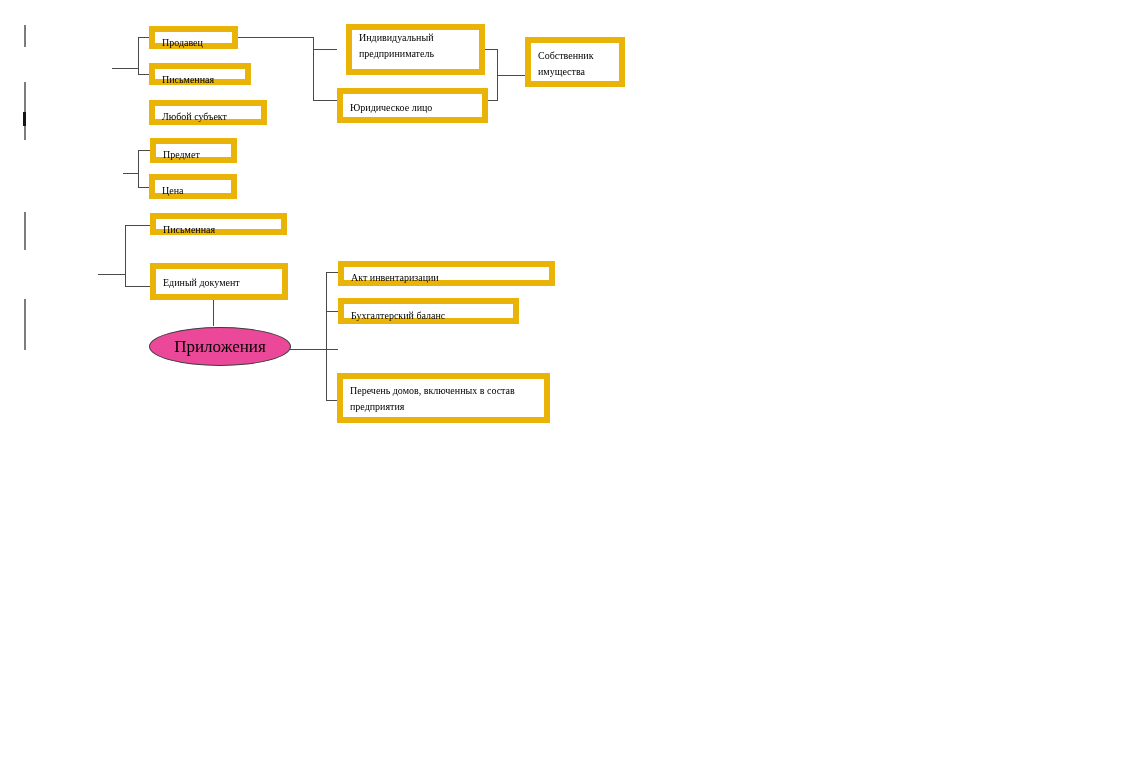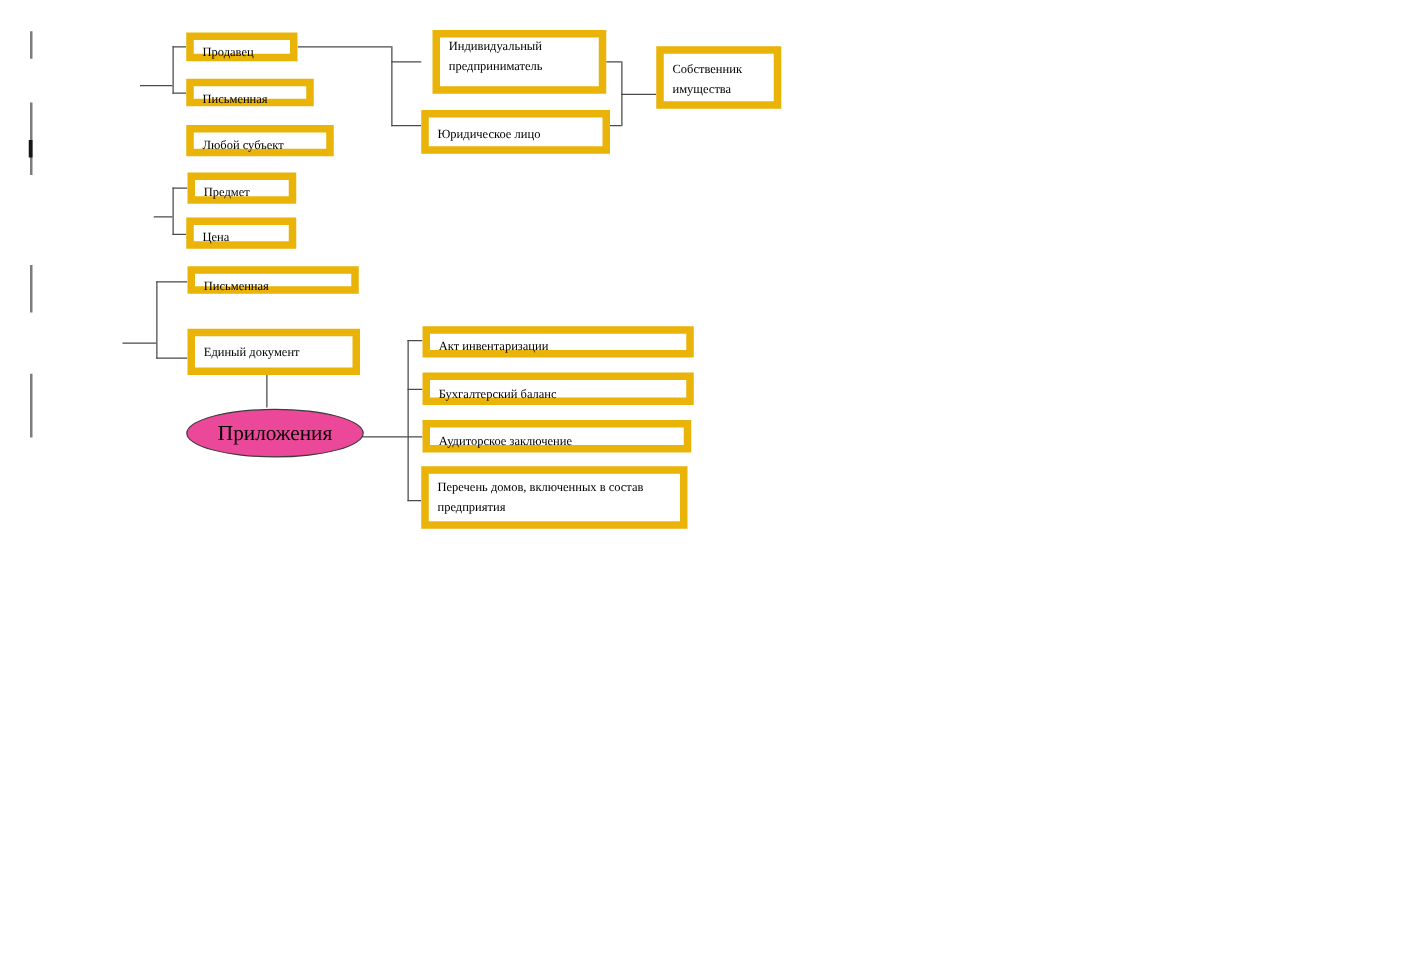--- a/index.html
+++ b/index.html
@@ -115,23 +115,20 @@
   <div class="node" style="left:337px;top:88px;width:151px;height:35px;padding-top:6px">
     <span>Юридическое лицо</span>
   </div>
   <div class="node" style="left:338px;top:261px;width:217px;height:25px">
     <span>Акт инвентаризации</span>
   </div>
 
   <div class="node" style="left:525px;top:37px;width:100px;height:50px;padding-top:5px">
     <span>Собственник имущества</span>
   </div>
-  <div class="node" style="left:338px;top:298px;width:217px;height:26px;padding-top:4px">
+  <div class="node" style="left:338px;top:298px;width:181px;height:26px;padding-top:4px">
     <span>Бухгалтерский баланс</span>
-  </div>
-  <div class="node" style="left:338px;top:336px;width:215px;height:26px;padding-top:4px">
-    <span>Аудиторское заключение</span>
   </div>
   <div class="node" style="left:337px;top:373px;width:213px;height:50px;padding-top:4px">
     <span>Перечень домов, включенных в состав предприятия</span>
   </div>
 
 </div>
 
 </body></html>

